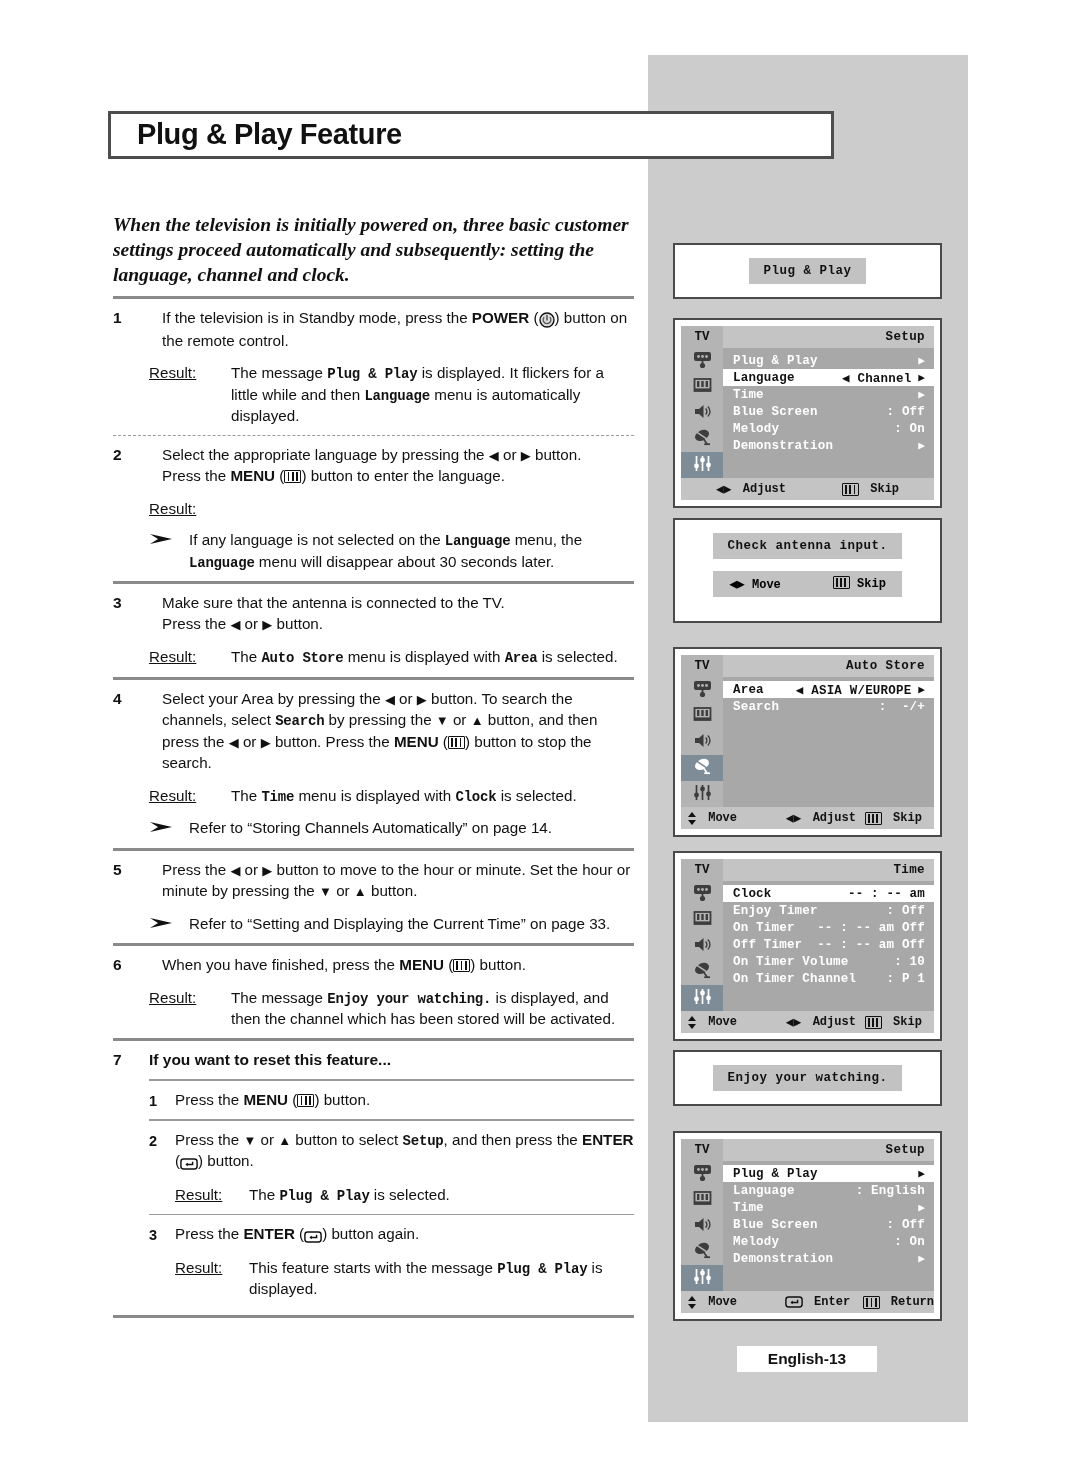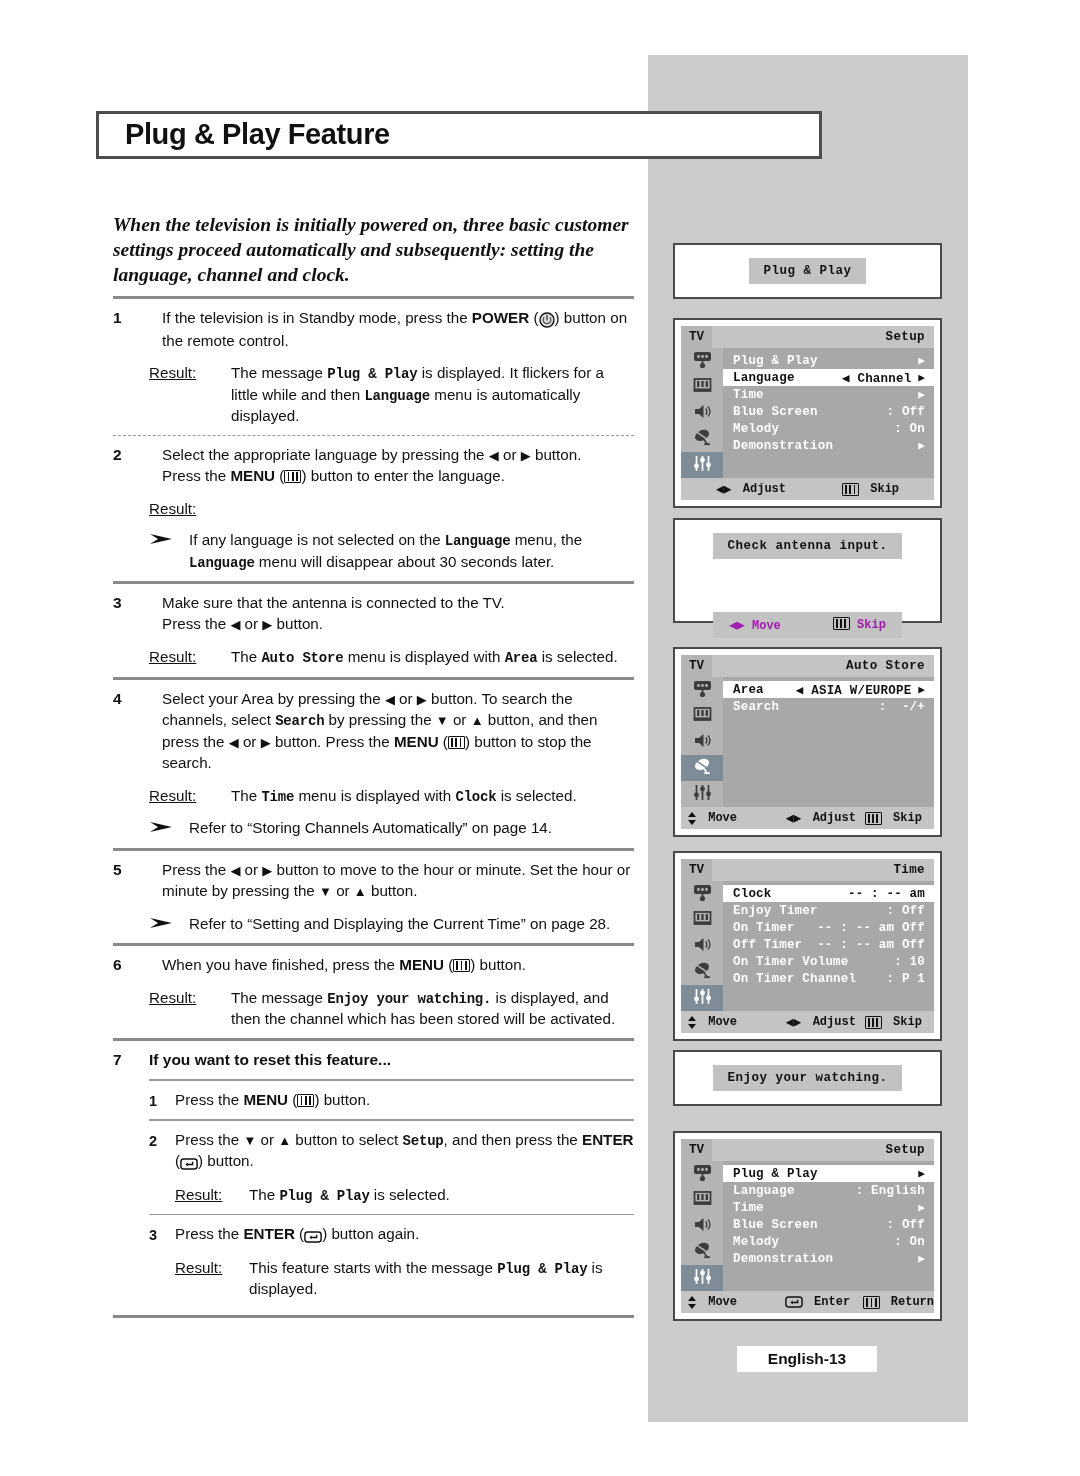--- a/index.html
+++ b/index.html
@@ -8,21 +8,21 @@
     font-family:"Liberation Sans", sans-serif;
     position:relative;overflow:hidden;
   }
   
   #grey-panel{
     position:absolute;left:648px;top:55px;width:320px;height:1367px;
     background:#cccccc;
   }
   
   #title-box{
-    position:absolute;left:96px;top:111px;width:726px;height:48px;
+    position:absolute;left:108px;top:111px;width:726px;height:48px;
     background:#ffffff;border:3px solid #4d4d4d;box-sizing:border-box;
   }
   #title-box .t{
     position:absolute;left:26px;top:50%;transform:translateY(-52%);
     font-size:29px;font-weight:bold;letter-spacing:-0.4px;color:#111;
     font-family:"Liberation Sans", sans-serif;
   }
   
   #intro{
     position:absolute;left:113px;top:212px;width:520px;
@@ -78,30 +78,30 @@
   
   .osd{position:absolute;left:673px;background:#ffffff;border:2.5px solid #4a4a4a;box-sizing:border-box;}
   .msgbox{
     background:#c2c2c2;color:#111;font-family:"Liberation Mono", monospace;
     font-weight:bold;font-size:12.5px;letter-spacing:0.5px;text-align:center;
     padding:6px 14px;display:inline-block;
   }
   .msgwrap{display:flex;justify-content:center;}
   .msgwrap2{display:flex;justify-content:center;}
   .navbox{
-    background:#c2c2c2;color:#a21caf;font-family:"Liberation Mono", monospace;
-    font-weight:bold;font-size:12px;padding:5px 16px;display:flex;gap:52px;margin-top:41px;
+    background:#c2c2c2;color:#000000;font-family:"Liberation Mono", monospace;
+    font-weight:bold;font-size:12px;padding:5px 16px;display:flex;gap:52px;
   }
 
   
   .menu{position:absolute;left:673px;border:2.5px solid #4a4a4a;background:#ffffff;box-sizing:border-box;padding:6px;}
   .menu-inner{display:flex;flex-direction:column;}
   .menu-top{display:flex;height:22px;}
   .menu-top .tv{
-    width:31px;background:#b4b4b4;color:#111;font-family:"Liberation Mono", monospace;
+    width:42px;background:#b4b4b4;color:#111;font-family:"Liberation Mono", monospace;
     font-weight:bold;font-size:12.5px;display:flex;align-items:center;justify-content:center;
   }
   .menu-top .ttl{
     flex:1;background:#c4c4c4;color:#111;font-family:"Liberation Mono", monospace;
     font-weight:bold;font-size:12.5px;display:flex;align-items:center;justify-content:flex-end;
     padding-right:9px;letter-spacing:0.4px;
   }
   .menu-mid{display:flex;}
   .menu-rail{width:42px;display:flex;flex-direction:column;background:#b4b4b4;}
   .railcell{height:26px;display:flex;align-items:center;justify-content:center;}
@@ -207,21 +207,21 @@
     </div>
     <div class="rule"></div>
     <div class="step">
       <div class="num">5</div>
       <div class="body">
         <div class="para">Press the <span class="arrowglyph">◀</span> or <span class="arrowglyph">▶</span> button to move to the hour or minute. Set the hour or minute by pressing the <span class="arrowglyph">▼</span> or <span class="arrowglyph">▲</span> button.</div>
         <div class="noterow">
           <div class="bullet"><span><svg width="26" height="14" viewBox="0 0 26 14">
                 <path d="M1 2 L23 7 L1 12 L9 7 Z" fill="#111"></path>
               </svg></span></div>
-          <div class="val">Refer to “Setting and Displaying the Current Time” on page 28.</div>
+          <div class="val">Refer to “Setting and Displaying the Current Time” on page 33.</div>
         </div>
       </div>
     </div>
     <div class="rule"></div>
     <div class="step">
       <div class="num">6</div>
       <div class="body">
         <div class="para">When you have finished, press the <b class="bold">MENU</b> (<span class="ico ico-menu"><i></i><i></i><i></i></span>) button.</div>
         <div class="resultrow">
           <div class="lbl">Result:</div>

